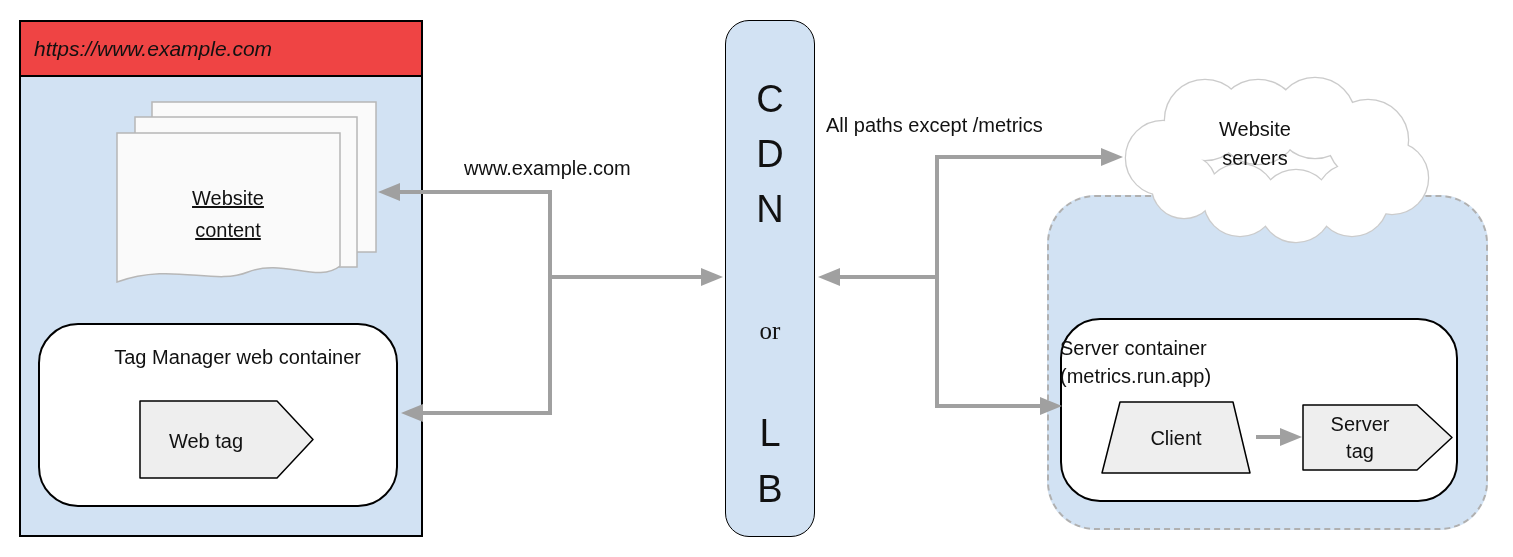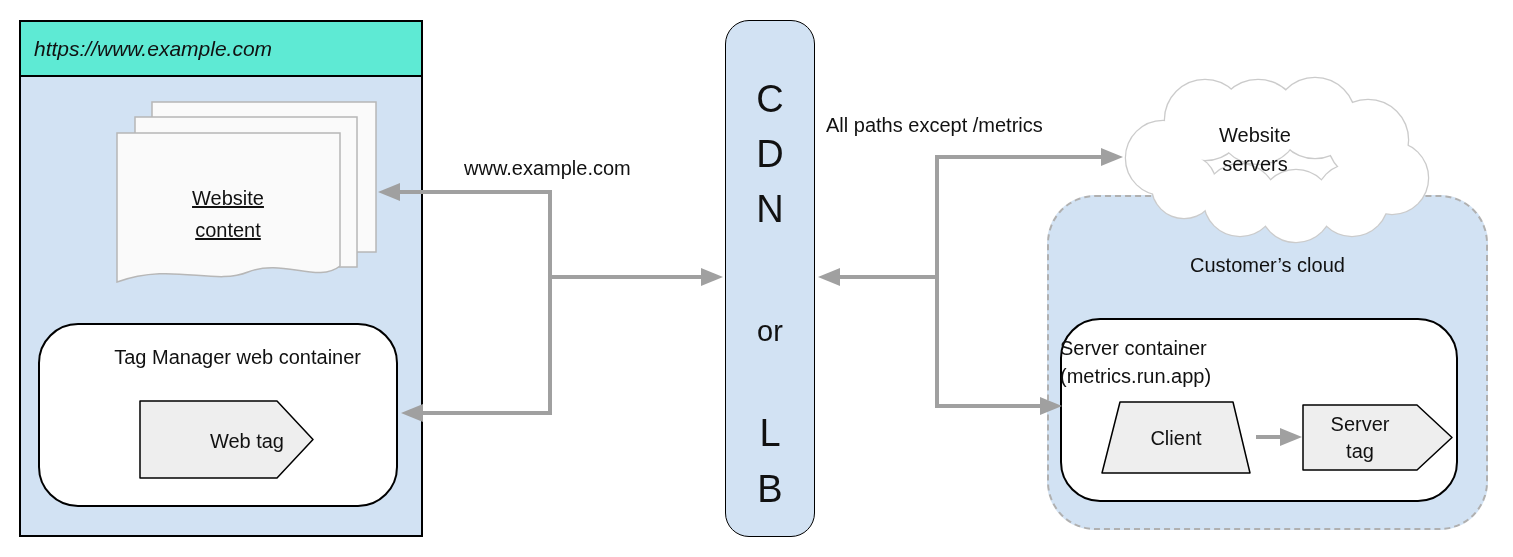--- a/index.html
+++ b/index.html
@@ -3,28 +3,28 @@
 <meta charset="utf-8">
 <style>
   html,body{margin:0;padding:0;background:#fff;}
   .stage{
     position:relative;width:1513px;height:557px;overflow:hidden;
     font-family:"Liberation Sans", sans-serif;color:#111;background:#fff;
   }
   .box{position:absolute;box-sizing:border-box;}
   
   .browser{left:19px;top:20px;width:404px;height:517px;border:2px solid #000;background:#d2e2f3;z-index:1;}
-  .titlebar{position:absolute;left:0;top:0;right:0;height:53px;background:#5eead4;border-bottom:2px solid #000;}
+  .titlebar{position:absolute;left:0;top:0;right:0;height:53px;background:#ef4444;border-bottom:2px solid #000;}
   .titlebar .t{position:absolute;left:13px;top:0;line-height:53px;font-size:21px;font-style:italic;white-space:nowrap;}
   
   .tagmgr{left:38px;top:323px;width:360px;height:184px;background:#fff;border:2px solid #000;border-radius:40px;z-index:2;}
   
   .pill{left:725px;top:20px;width:90px;height:517px;background:#d2e2f3;border:1.5px solid #000;border-radius:24px;z-index:1;}
   .pill .ln{position:absolute;left:0;width:100%;text-align:center;font-size:38px;line-height:44px;}
-  .pill .sm{font-size:29px;line-height:30px;}
+  .pill .sm{font-size:25px;line-height:30px;font-family:Liberation Serif, serif;}
   
   .custcloud{left:1047px;top:195px;width:441px;height:335px;background:#d2e2f3;border:2px dashed #b0b0b0;border-radius:48px;z-index:1;}
   
   .servercont{left:1060px;top:318px;width:398px;height:184px;background:#fff;border:2px solid #000;border-radius:40px;z-index:2;}
   
   .overlay{position:absolute;left:0;top:0;z-index:5;pointer-events:none;}
   
   .lbl{position:absolute;font-size:20px;line-height:24px;white-space:nowrap;z-index:10;}
   .wrap{white-space:normal;text-align:center;}
 </style>
@@ -111,31 +111,30 @@
       <polygon points="140,401 277,401 313,439.5 277,478 140,478"></polygon>
       <polygon points="1120,402 1233,402 1250,473 1102,473"></polygon>
       <polygon points="1303,405 1417,405 1452,437.5 1417,470 1303,470"></polygon>
     </g>
   </svg>
 
   <div class="lbl wrap" style="left:163px;top:182px;width:130px;line-height:32px;text-decoration:underline;">Website content</div>
 
   <div class="lbl" style="left:75px;top:345px;width:286px;text-align:right;">Tag Manager web container</div>
 
-  <div class="lbl" style="left:144px;top:429px;width:140px;text-align:right;">Web tag</div>
+  <div class="lbl" style="left:136px;top:429px;width:140px;text-align:center;">Web tag</div>
 
   <div class="lbl" style="left:432px;top:156px;margin-left:32px;">www.example.com</div>
 
 
   <div class="lbl" style="left:826px;top:113px;">All paths except /metrics</div>
 
 
-  <div class="lbl wrap" style="left:1200px;top:121px;width:110px;line-height:29px;">Website servers</div>
+  <div class="lbl wrap" style="left:1200px;top:115px;width:110px;line-height:29px;">Website servers</div>
 
-  <div class="lbl" style="left:1047px;top:253px;width:441px;text-align:center;">Customer’s cloud</div>
 
   <div class="lbl" style="left:1060px;top:334px;width:398px;text-align:left;line-height:28px;z-index:10;position:absolute;">
     <div>Server container</div>
     <div>(metrics.run.app)</div>
   </div>
 
   <div class="lbl" style="left:1102px;top:426px;width:148px;text-align:center;">Client</div>
 
   <div class="lbl wrap" style="left:1320px;top:411px;width:80px;line-height:27px;">Server tag</div>
 

